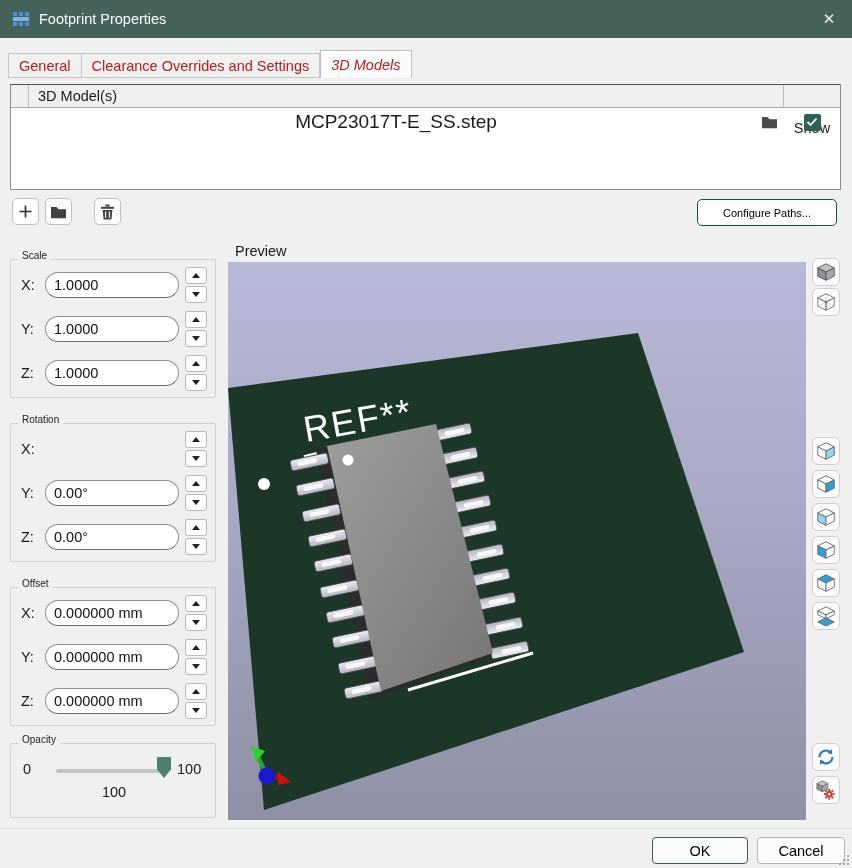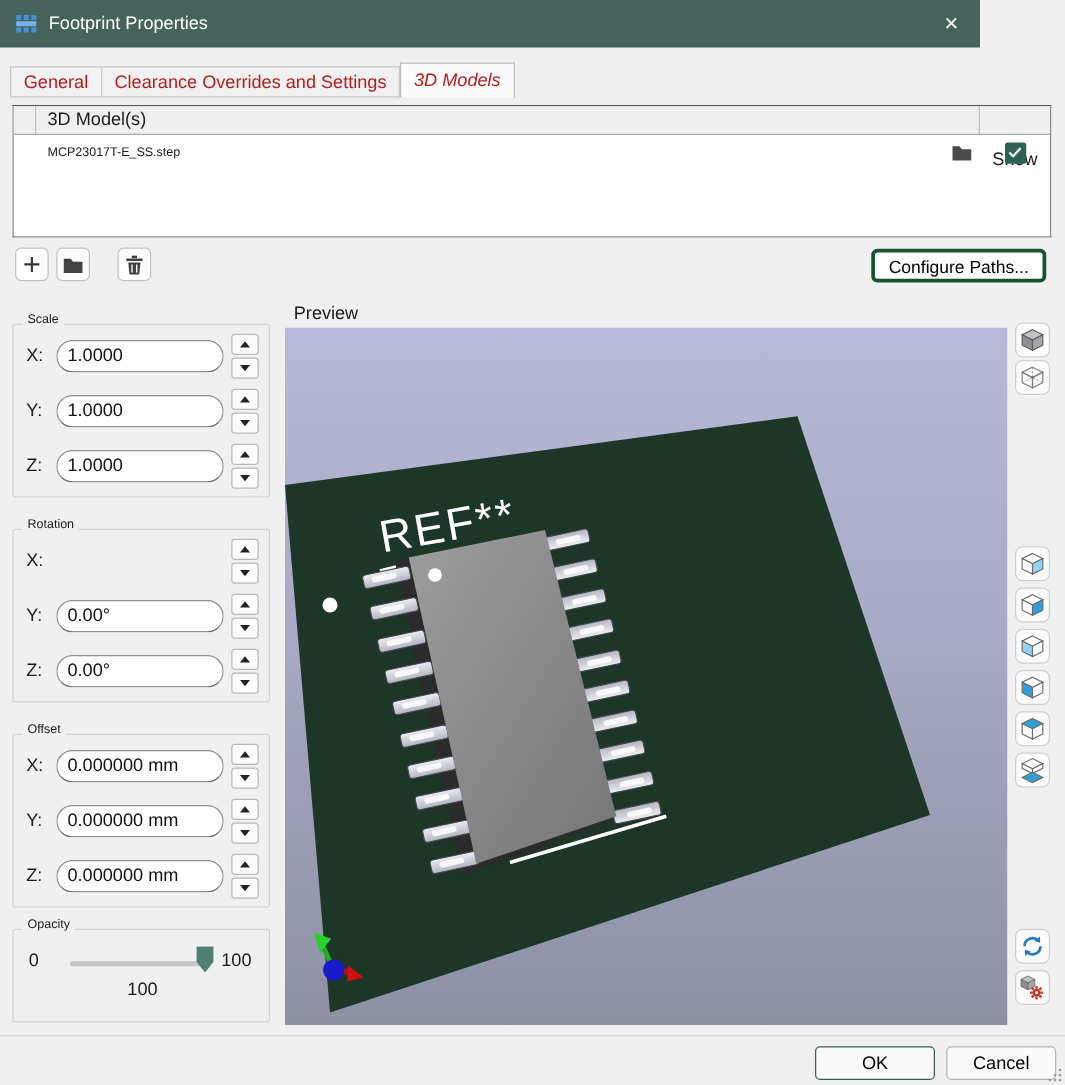--- a/index.html
+++ b/index.html
@@ -4,49 +4,49 @@
 <style>
   * { margin:0; padding:0; box-sizing:border-box; }
   html,body { width:852px; height:868px; }
   body {
     font-family:"Liberation Sans", sans-serif;
     background:#f0f0f0; color:#1a1a1a; font-size:14px;
     position:relative; overflow:hidden;
   }
 
   
-  #titlebar { position:absolute; left:0; top:0; width:784px; height:38px; background:#45635B; display:flex; align-items:center; }
+  #titlebar { position:absolute; left:0; top:0; width:852px; height:38px; background:#45635B; display:flex; align-items:center; }
   #titlebar .app-icon { margin-left:12px; width:18px; height:18px; }
   #titlebar .title { color:#ffffff; font-size:14.5px; margin-left:9px; }
   #titlebar .close { position:absolute; right:0; top:0; width:46px; height:38px; display:flex; align-items:center; justify-content:center; color:#f2f2f2; font-size:15px; cursor:default; }
 
   
   #tabbar { position:absolute; left:8px; top:50px; height:28px; display:flex; align-items:flex-end; }
   .tab { height:25px; padding:0 10px; display:flex; align-items:center; font-size:14.5px;
          background:#f1f1f1; border:1px solid #c6c6c6; border-left:none; color:#b91c1c; }
   .tab:first-child { border-left:1px solid #c6c6c6; }
   .tab.active { height:28px; background:#fbfbfb; border:1px solid #bdbdbd; border-bottom:none; position:relative; z-index:2;font-style:italic; }
 
   
   #model-table { position:absolute; left:10px; top:84px; width:831px; height:106px; background:#ffffff; border:1px solid #8c8c8c; border-top:1px solid #555; }
   #model-table .thead { position:absolute; left:0; top:0; right:0; height:23px; background:#efefef; border-bottom:1px solid #ababab; display:flex; }
   #model-table .th-stub { width:18px; border-right:1px solid #bdbdbd; }
   #model-table .th-model { flex:1; display:flex; align-items:center; padding-left:9px; border-right:1px solid #bdbdbd; font-size:14.5px; }
   #model-table .th-show { width:56px; display:flex; align-items:center; justify-content:center; font-size:14.5px;margin-top:43px; }
   #model-table .trow { position:absolute; left:0; top:24px; right:0; height:26px; display:flex; align-items:center; }
   #model-table .td-stub { width:18px; height:100%; }
-  #model-table .td-file { flex:1; padding-left:9px; font-size:10px; }
+  #model-table .td-file { flex:1; padding-left:9px; font-size:19px;text-align:center; }
   #model-table .td-folder { width:30px; display:flex; justify-content:center; }
   #model-table .td-check { width:56px; display:flex; justify-content:center; }
   .checkbox { width:17px; height:17px; background:#2E6156; border-radius:2px; display:flex; align-items:center; justify-content:center; }
 
   
   .sq-btn { position:absolute; width:27px; height:27px; background:#fdfdfd; border:1px solid #c2c2c2; border-radius:5px;
             display:flex; align-items:center; justify-content:center; cursor:default; }
-  #btn-configure { position:absolute; left:697px; top:199px; width:140px; height:27px; background:#fdfdfd; border:3px solid #14532d; border-radius:5px; font-size:14px; font-family:inherit; }
+  #btn-configure { position:absolute; left:697px; top:199px; width:140px; height:27px; background:#fdfdfd; border:1px solid #14532d; border-radius:5px; font-size:11px; font-family:inherit; }
 
   
   .group { position:absolute; left:10px; width:206px; border:1px solid #d2d2d2; border-radius:2px; background:#f0f0f0; }
   .group > .legend { position:absolute; top:-10px; left:7px; background:#f0f0f0; padding:0 4px; font-size:10px; }
   .srow { position:absolute; left:0; width:100%; height:26px; }
   .srow .axis { position:absolute; left:10px; top:5px; font-size:14.5px; }
   .srow input { position:absolute; left:34px; top:0; width:134px; height:26px; border:1px solid #8f8f8f; border-bottom-color:#6f6f6f; border-radius:13px; padding:0 8px; font-size:14.5px; font-family:inherit; background:#fff; color:#111; }
   .spin { position:absolute; left:174px; top:-5px; width:22px; display:flex; flex-direction:column; gap:2px; }
   .spin button { width:22px; height:17px; background:#fcfcfc; border:1px solid #b8b8b8; border-radius:3px; display:flex; align-items:center; justify-content:center; padding:0; }
   .tri-up { width:0; height:0; border-left:4px solid transparent; border-right:4px solid transparent; border-bottom:5px solid #222; }

